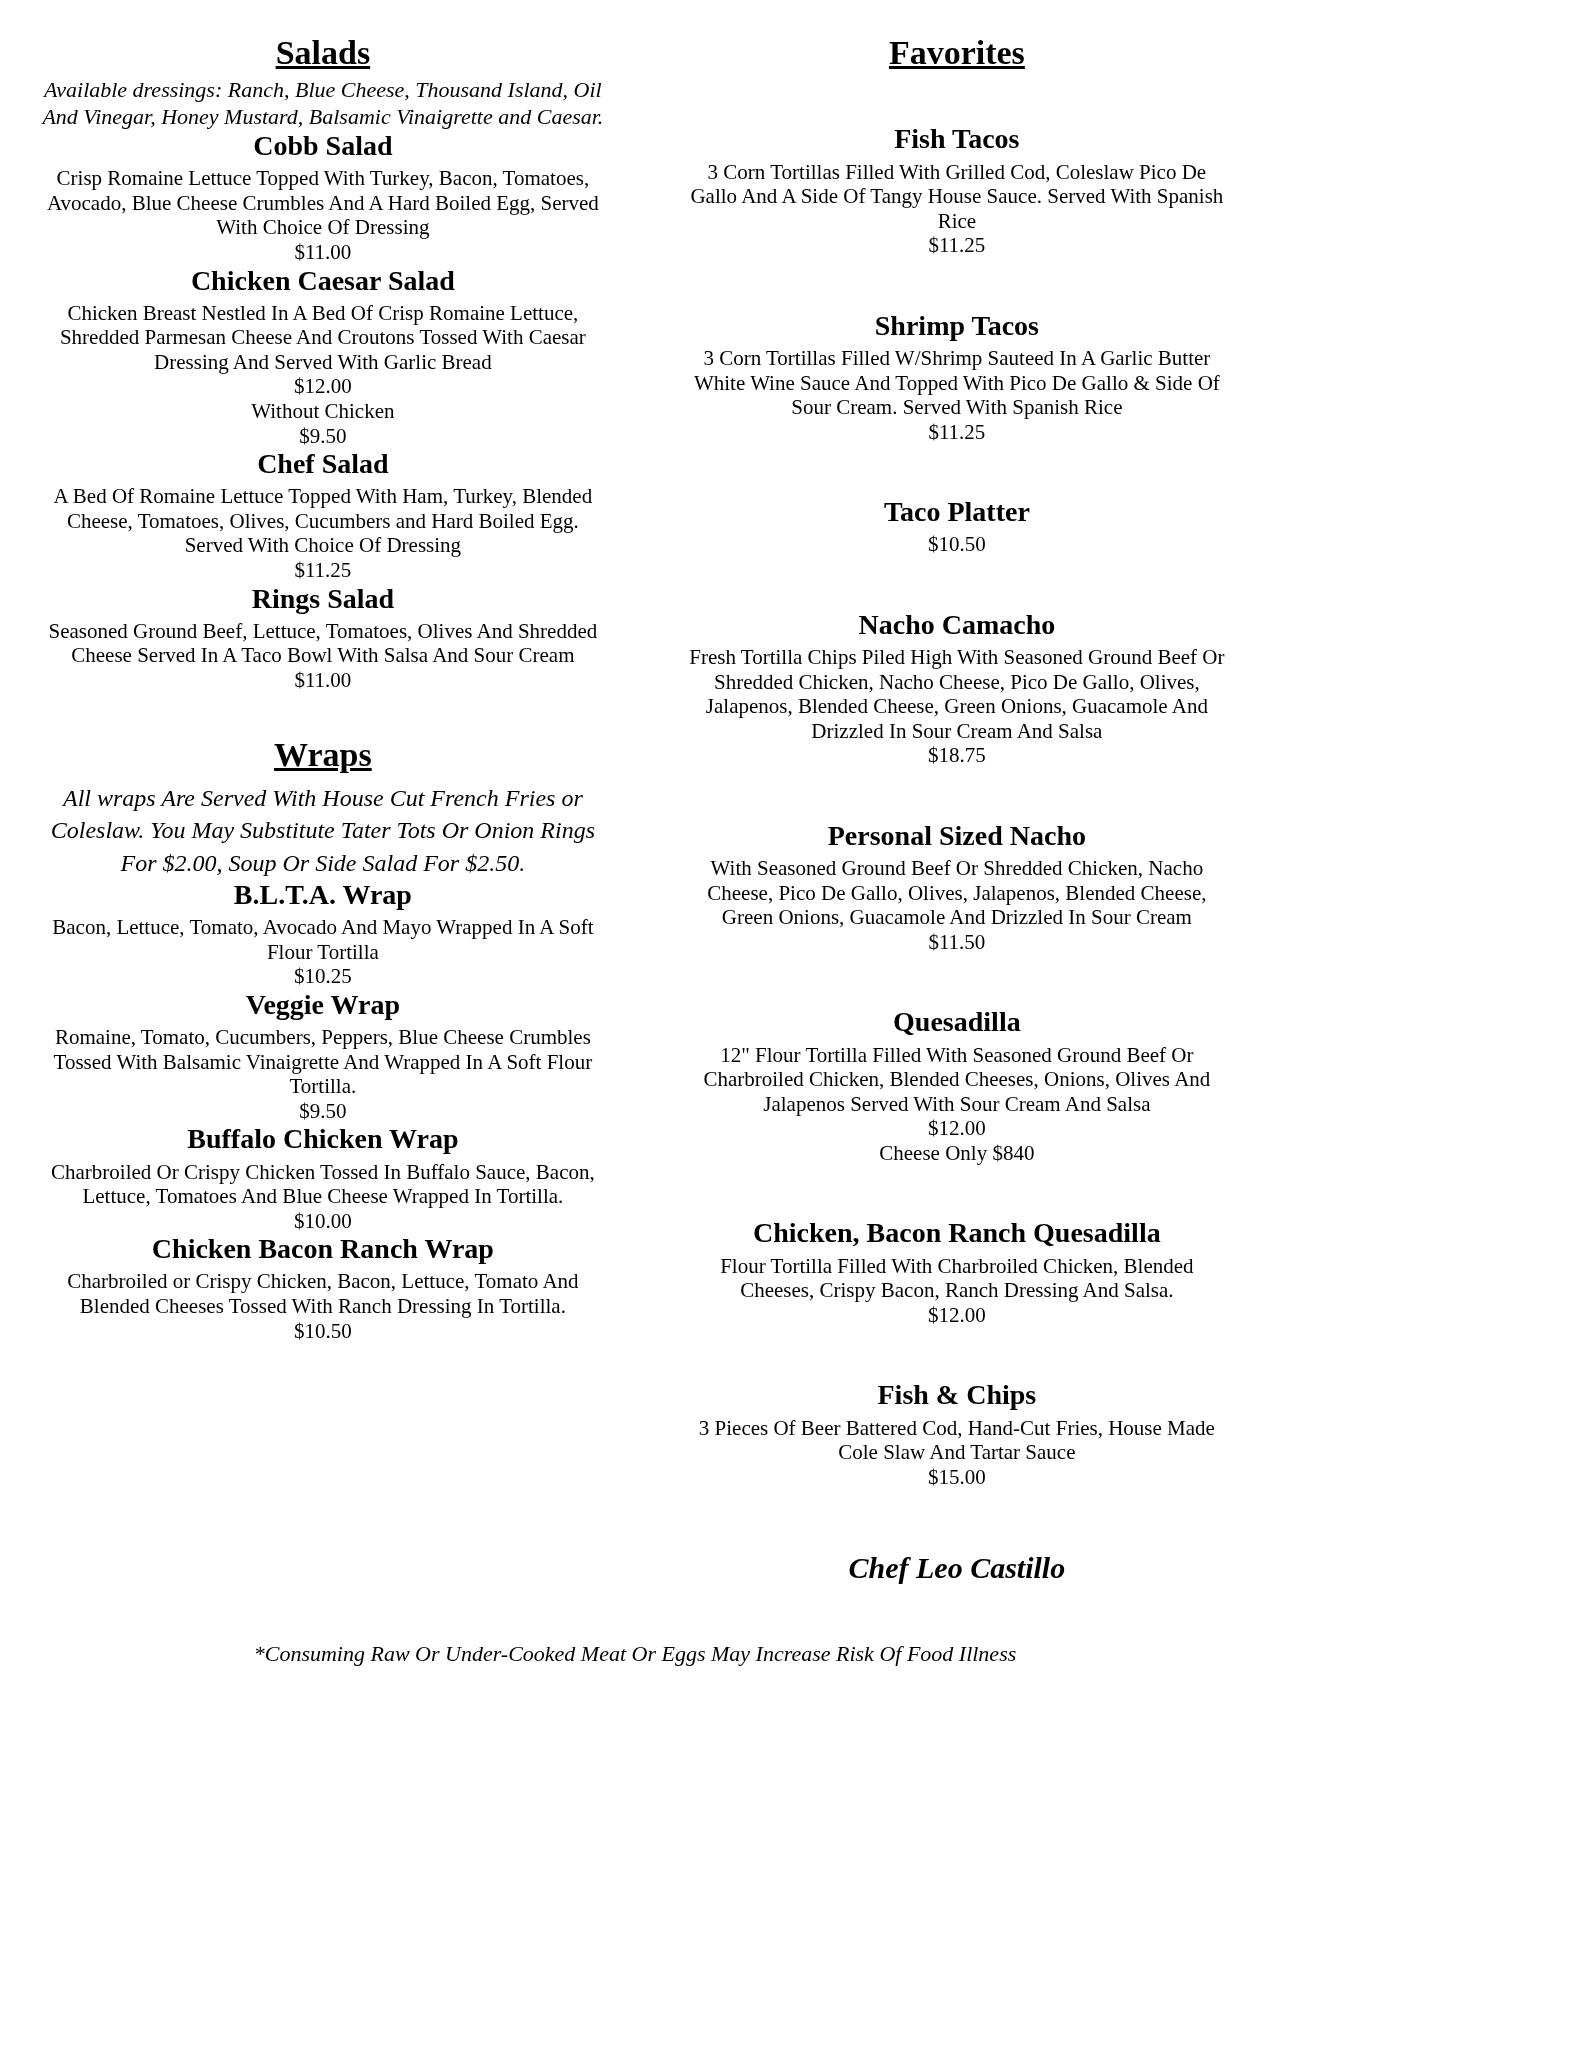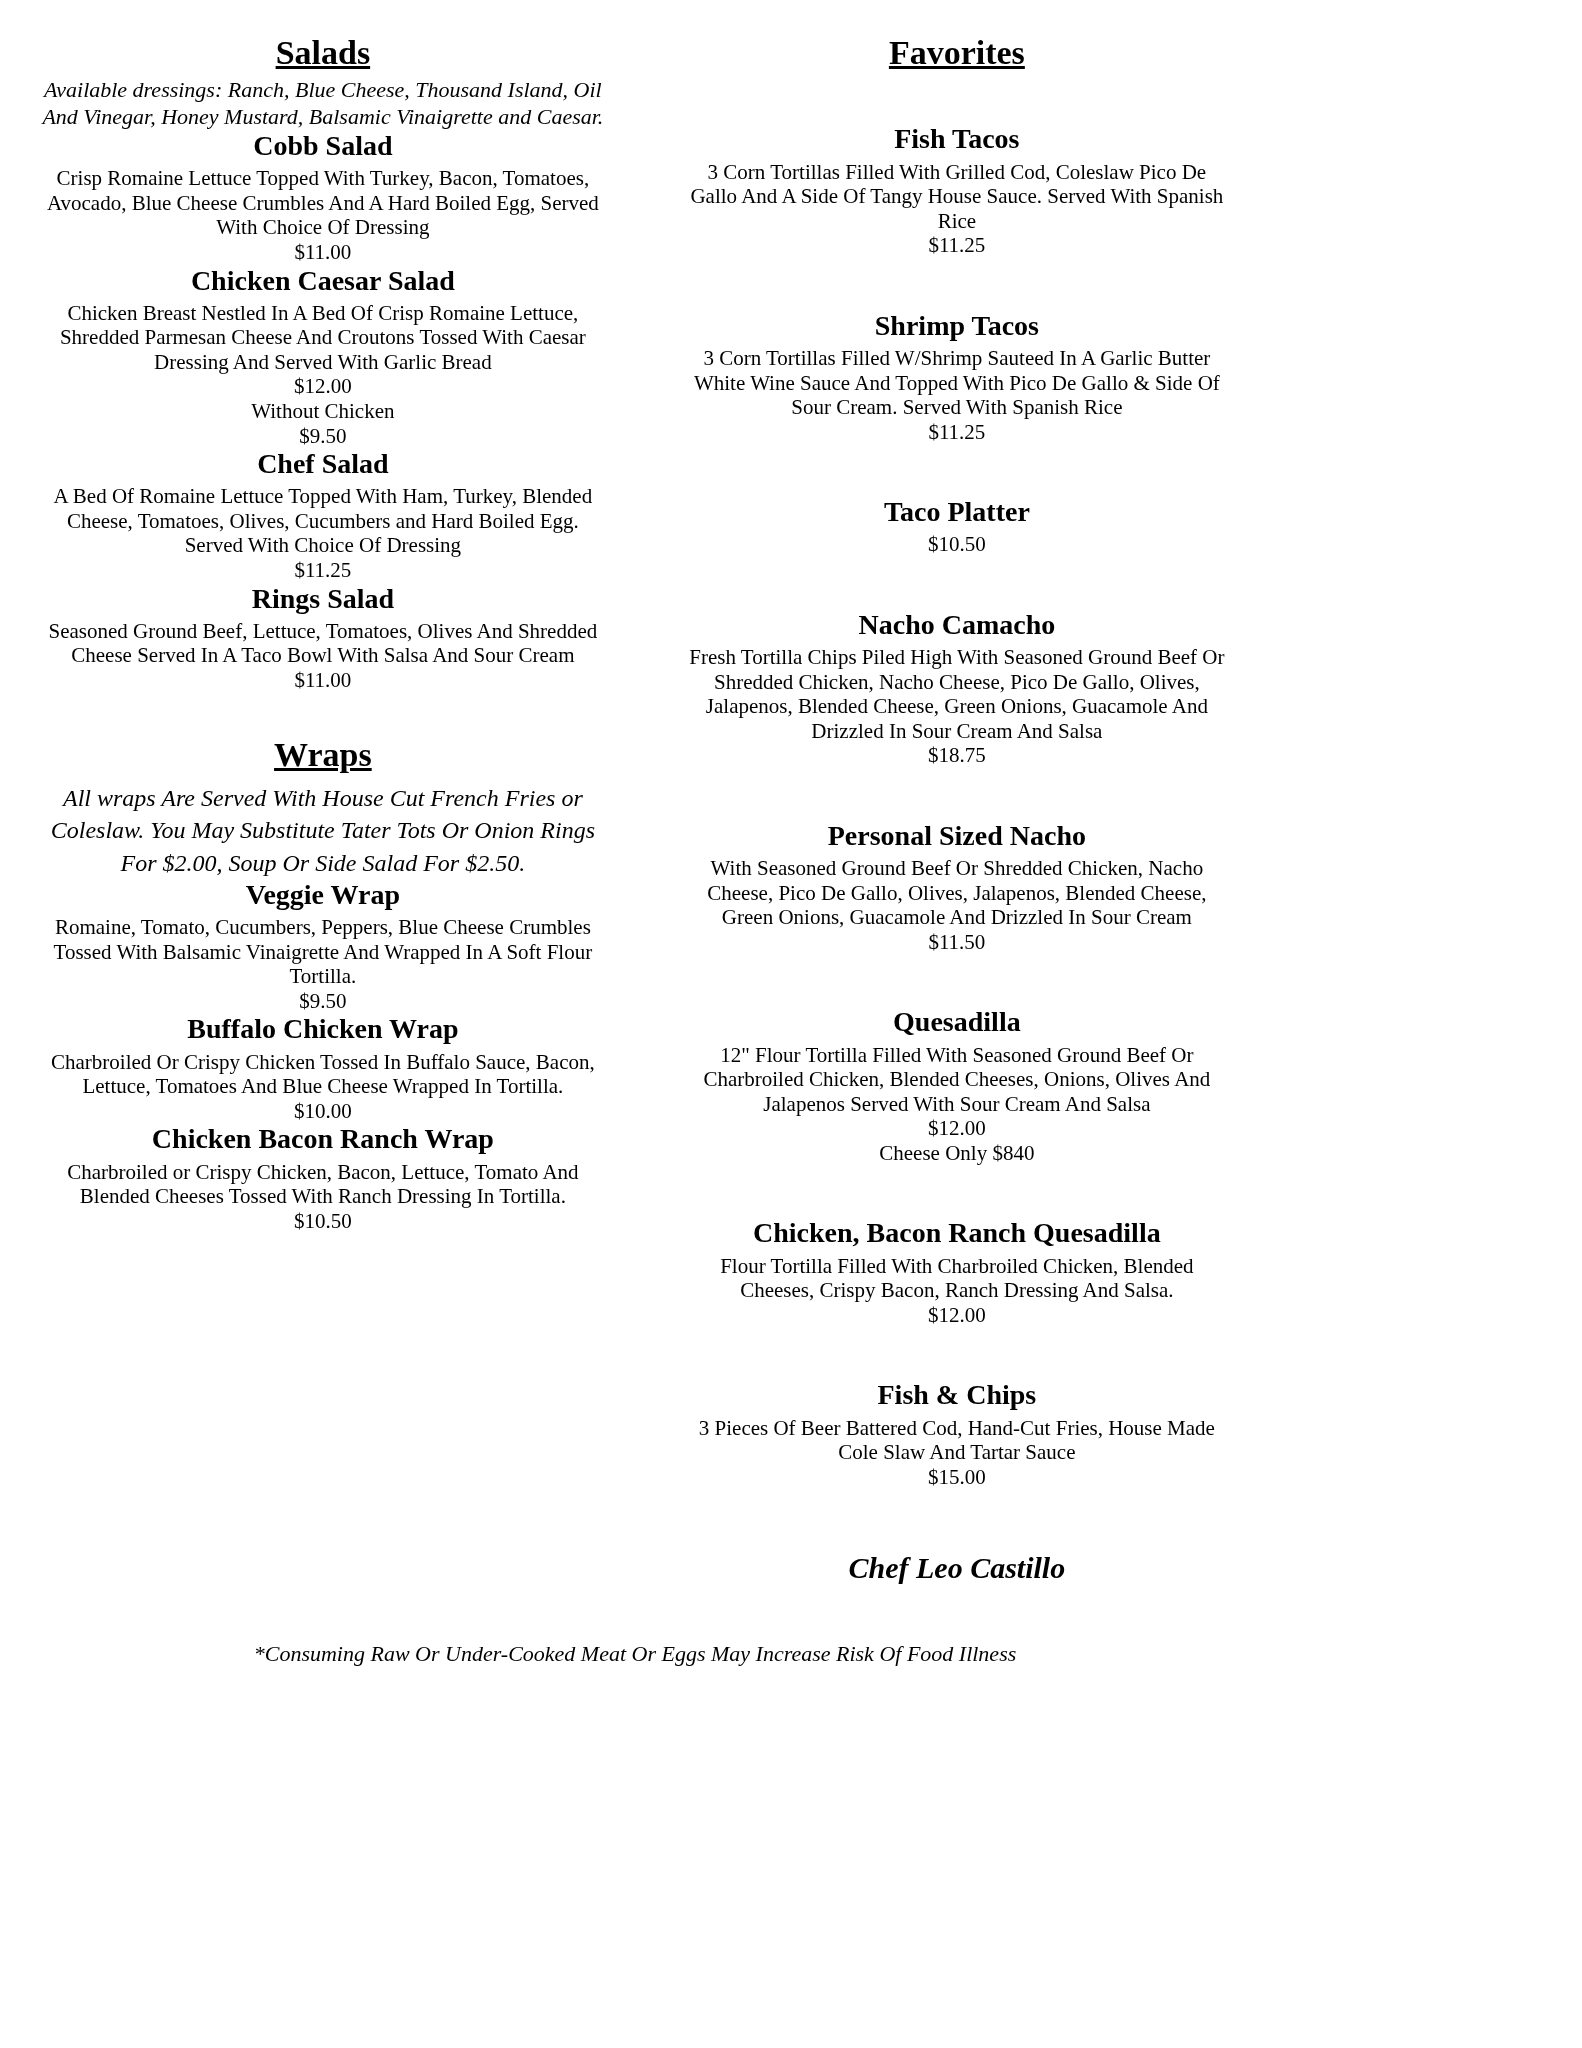--- a/index.html
+++ b/index.html
@@ -110,20 +110,25 @@
           <div class="menu-item">
             <div class="item-name">Rings Salad</div>
             <div class="item-desc">Seasoned Ground Beef, Lettuce, Tomatoes, Olives And Shredded Cheese Served In A Taco Bowl With Salsa And Sour Cream</div>
             <div class="price-line">$11.00</div>
           </div>
         </div>
         <div class="menu-section">
           <div class="section-title">Wraps</div>
           <div class="section-note">All wraps Are Served With House Cut French Fries or Coleslaw. You May Substitute Tater Tots Or Onion Rings For $2.00, Soup Or Side Salad For $2.50.</div>
           <div class="menu-item">
+            <div class="item-name">B.L.T.A. Wrap</div>
+            <div class="item-desc">Bacon, Lettuce, Tomato, Avocado And Mayo Wrapped In A Soft Flour Tortilla</div>
+            <div class="price-line">$10.25</div>
+          </div>
+          <div class="menu-item">
             <div class="item-name">Veggie Wrap</div>
             <div class="item-desc">Romaine, Tomato, Cucumbers, Peppers, Blue Cheese Crumbles Tossed With Balsamic Vinaigrette And Wrapped In A Soft Flour Tortilla.</div>
             <div class="price-line">$9.50</div>
           </div>
           <div class="menu-item">
             <div class="item-name">Buffalo Chicken Wrap</div>
             <div class="item-desc">Charbroiled Or Crispy Chicken Tossed In Buffalo Sauce, Bacon, Lettuce, Tomatoes And Blue Cheese Wrapped In Tortilla.</div>
             <div class="price-line">$10.00</div>
           </div>
           <div class="menu-item">

